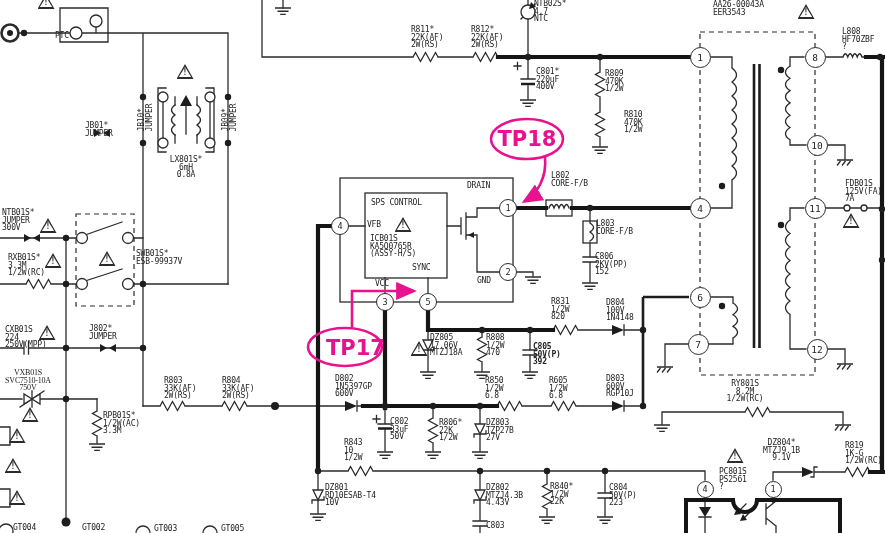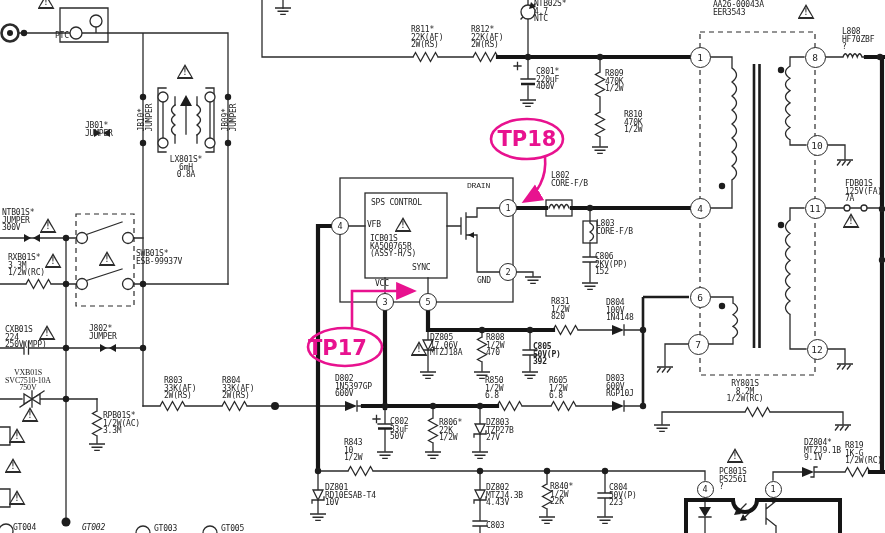--- a/index.html
+++ b/index.html
@@ -249,21 +249,21 @@
     <div class="lbl" style="left: 842px; top: 28px;"><div>L808</div><div>HF70ZBF</div><div>?</div></div>
     <div class="lbl" style="left: 845px; top: 180px;"><div>FDB01S</div><div>125V(FA)</div><div>7A</div></div>
     <div class="lbl" style="left: 551px; top: 172px;"><div>L802</div><div>CORE-F/B</div></div>
     <div class="lbl" style="left: 596px; top: 220px;"><div>L803</div><div>CORE-F/B</div></div>
     <div class="lbl" style="left: 595px; top: 253px;"><div>C806</div><div>2KV(PP)</div><div>152</div></div>
     <div class="lbl" style="left: 371px; top: 199px;"><div>SPS CONTROL</div></div>
     <div class="lbl" style="left: 367px; top: 221px;"><div>VFB</div></div>
     <div class="lbl" style="left: 375px; top: 264px; margin-top: 16px;"><div>VCC</div></div>
     <div class="lbl" style="left: 412px; top: 264px;"><div>SYNC</div></div>
     <div class="lbl" style="left: 370px; top: 235px; width: 74px; text-align: left;"><div>ICB01S</div><div>KA5Q0765R</div><div>(ASSY-H/S)</div></div>
-    <div class="lbl" style="left: 467px; top: 182px; font-family: Liberation Mono, monospace;"><div>DRAIN</div></div>
+    <div class="lbl" style="left: 467px; top: 182px;"><div>DRAIN</div></div>
     <div class="lbl" style="left: 477px; top: 277px;"><div>GND</div></div>
     <div class="lbl" style="left: 551px; top: 298px;"><div>R831</div><div>1/2W</div><div>820</div></div>
     <div class="lbl" style="left: 606px; top: 299px;"><div>D804</div><div>100V</div><div>1N4148</div></div>
     <div class="lbl" style="left: 430px; top: 334px;"><div>DZ805</div><div>17.06V</div><div>MTZJ18A</div></div>
     <div class="lbl" style="left: 486px; top: 334px;"><div>R808</div><div>1/2W</div><div>470</div></div>
     <div class="lbl" style="left: 533px; top: 343px; font-weight: bold;"><div>C805</div><div>50V(P)</div><div>392</div></div>
     <div class="lbl" style="left: 485px; top: 377px;"><div>R850</div><div>1/2W</div><div>6.8</div></div>
     <div class="lbl" style="left: 549px; top: 377px;"><div>R605</div><div>1/2W</div><div>6.8</div></div>
     <div class="lbl" style="left: 606px; top: 375px;"><div>D803</div><div>600V</div><div>RGP10J</div></div>
     <div class="lbl" style="left: 335px; top: 375px;"><div>D802</div><div>1N5397GP</div><div>600V</div></div>
@@ -271,24 +271,24 @@
     <div class="lbl" style="left: 439px; top: 419px;"><div>R806*</div><div>22K</div><div>1/2W</div></div>
     <div class="lbl" style="left: 486px; top: 419px;"><div>DZ803</div><div>TZP27B</div><div>27V</div></div>
     <div class="lbl" style="left: 344px; top: 439px;"><div>R843</div><div>10</div><div>1/2W</div></div>
     <div class="lbl" style="left: 325px; top: 484px;"><div>DZ801</div><div>RD10ESAB-T4</div><div>10V</div></div>
     <div class="lbl" style="left: 486px; top: 484px;"><div>DZ802</div><div>MTZJ4.3B</div><div>4.43V</div></div>
     <div class="lbl" style="left: 486px; top: 522px;"><div>C803</div></div>
     <div class="lbl" style="left: 550px; top: 483px;"><div>R840*</div><div>1/2W</div><div>22K</div></div>
     <div class="lbl" style="left: 609px; top: 484px;"><div>C804</div><div>50V(P)</div><div>223</div></div>
     <div class="lbl" style="left: 715px; top: 380px; width: 60px; text-align: center;"><div>RY801S</div><div>8.2M</div><div>1/2W(RC)</div></div>
     <div class="lbl" style="left: 719px; top: 468px;"><div>PC801S</div><div>PS2561</div><div>?</div></div>
-    <div class="lbl" style="left: 804px; top: 439px;"><div>DZ804*</div><div>MTZJ9.1B</div><div>9.1V</div></div>
+    <div class="lbl" style="left: 763px; top: 439px; text-align: center;"><div>DZ804*</div><div>MTZJ9.1B</div><div>9.1V</div></div>
     <div class="lbl" style="left: 845px; top: 442px;"><div>R819</div><div>1K-G</div><div>1/2W(RC)</div></div>
     <div class="lbl" style="left: 13px; top: 524px;"><div>GT004</div></div>
-    <div class="lbl" style="left: 82px; top: 524px; font-style: italic;"><div>GT002</div></div>
+    <div class="lbl" style="left: 82px; top: 524px;"><div>GT002</div></div>
     <div class="lbl" style="left: 154px; top: 525px;"><div>GT003</div></div>
     <div class="lbl" style="left: 221px; top: 525px;"><div>GT005</div></div>
     <div class="warn" style="left: 37.5px; top: -6px;">
       <i class="t1"></i>
       <i class="t2"></i>
       <b class="tx">!</b>
     </div>
     <div class="warn" style="left: 176.5px; top: 64px;">
       <i class="t1"></i>
       <i class="t2"></i>
@@ -387,14 +387,14 @@
   <g stroke="#e8128f" stroke-width="2.6" fill="none">
     <ellipse cx="527" cy="139" rx="36" ry="20"></ellipse>
     <path d="M545,157 C547,178 537,194 525,201" marker-end="url(#ah)"></path>
     <ellipse cx="345" cy="347" rx="37" ry="19"></ellipse>
     <path d="M352,328 V291 H413" marker-end="url(#ah)"></path>
   </g>
 </svg>
 
 <div id="tplayer">
   <div class="tp" style="left:495px;top:127px;width:64px;">TP18</div>
-  <div class="tp" style="left:298px;top:336px;width:79px;">TP17</div>
+  <div class="tp" style="left:316px;top:336px;width:79px;">TP17</div>
 </div>
 
 </body></html>

